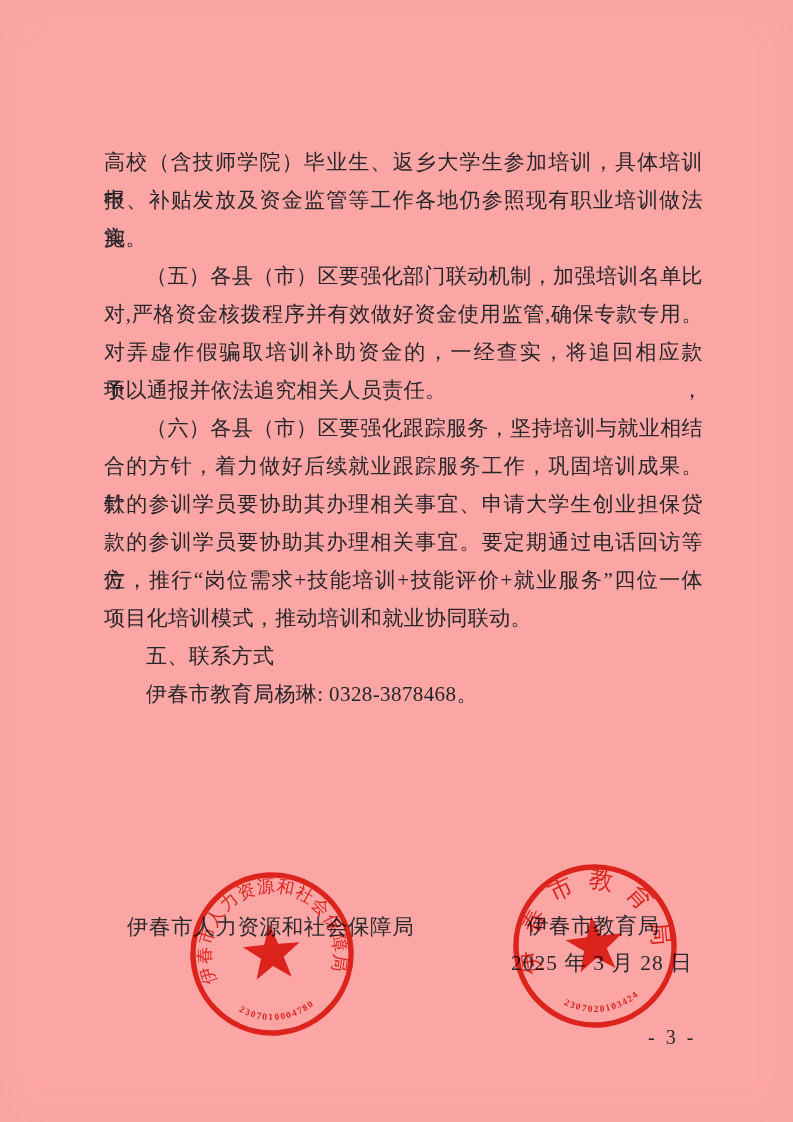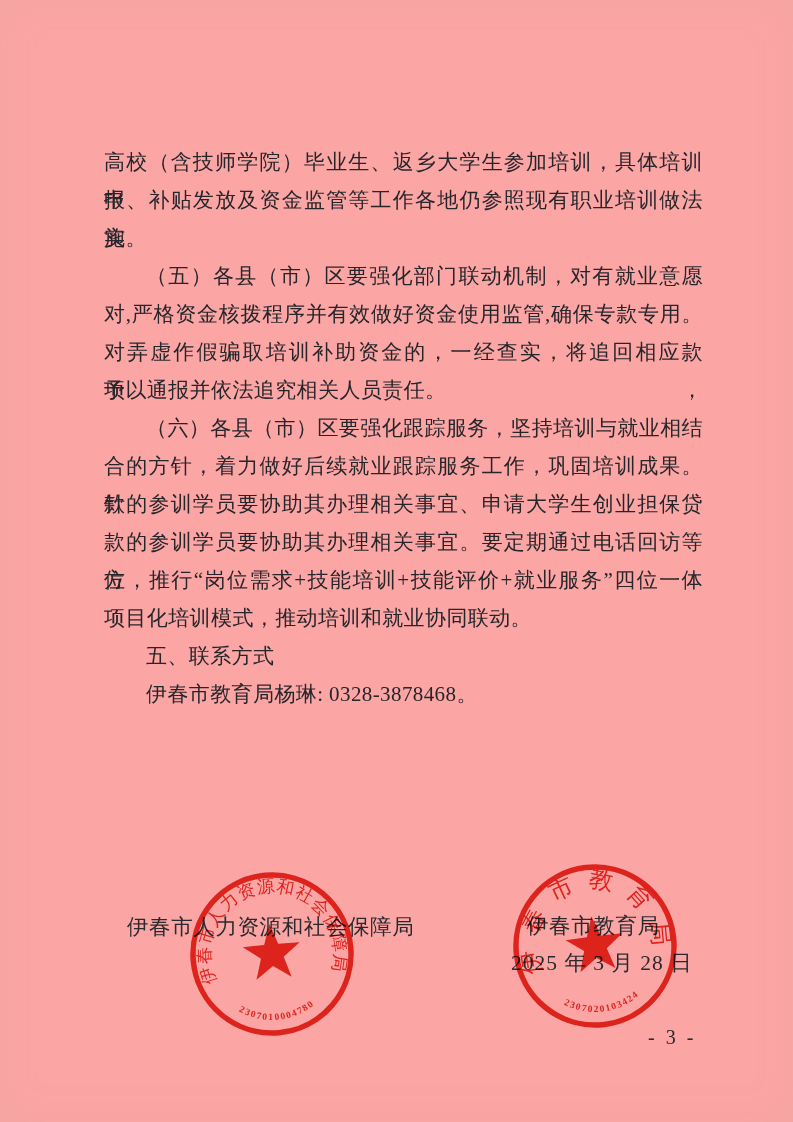--- a/index.html
+++ b/index.html
@@ -62,21 +62,21 @@
 </style>
 </head>
 <body>
 
 <div class="page">
 
   <div class="body-lines">
       <div class="line just">高校（含技师学院）毕业生、返乡大学生参加培训，具体培训申</div>
       <div class="line just">报、补贴发放及资金监管等工作各地仍参照现有职业培训做法实</div>
       <div class="line">施。</div>
-      <div class="line just ind">（五）各县（市）区要强化部门联动机制，对有就业意愿</div>
+      <div class="line just ind">（五）各县（市）区要强化部门联动机制，加强培训名单比</div>
       <div class="line just">对,严格资金核拨程序并有效做好资金使用监管,确保专款专用。</div>
       <div class="line just">对弄虚作假骗取培训补助资金的，一经查实，将追回相应款项，</div>
       <div class="line">予以通报并依法追究相关人员责任。</div>
       <div class="line just ind">（六）各县（市）区要强化跟踪服务，坚持培训与就业相结</div>
       <div class="line just">合的方针，着力做好后续就业跟踪服务工作，巩固培训成果。针</div>
       <div class="line just">款的参训学员要协助其办理相关事宜、申请大学生创业担保贷</div>
       <div class="line just">款的参训学员要协助其办理相关事宜。要定期通过电话回访等方</div>
       <div class="line just">位，推行“岗位需求+技能培训+技能评价+就业服务”四位一体</div>
       <div class="line">项目化培训模式，推动培训和就业协同联动。</div>
       <div class="line ind">五、联系方式</div>

